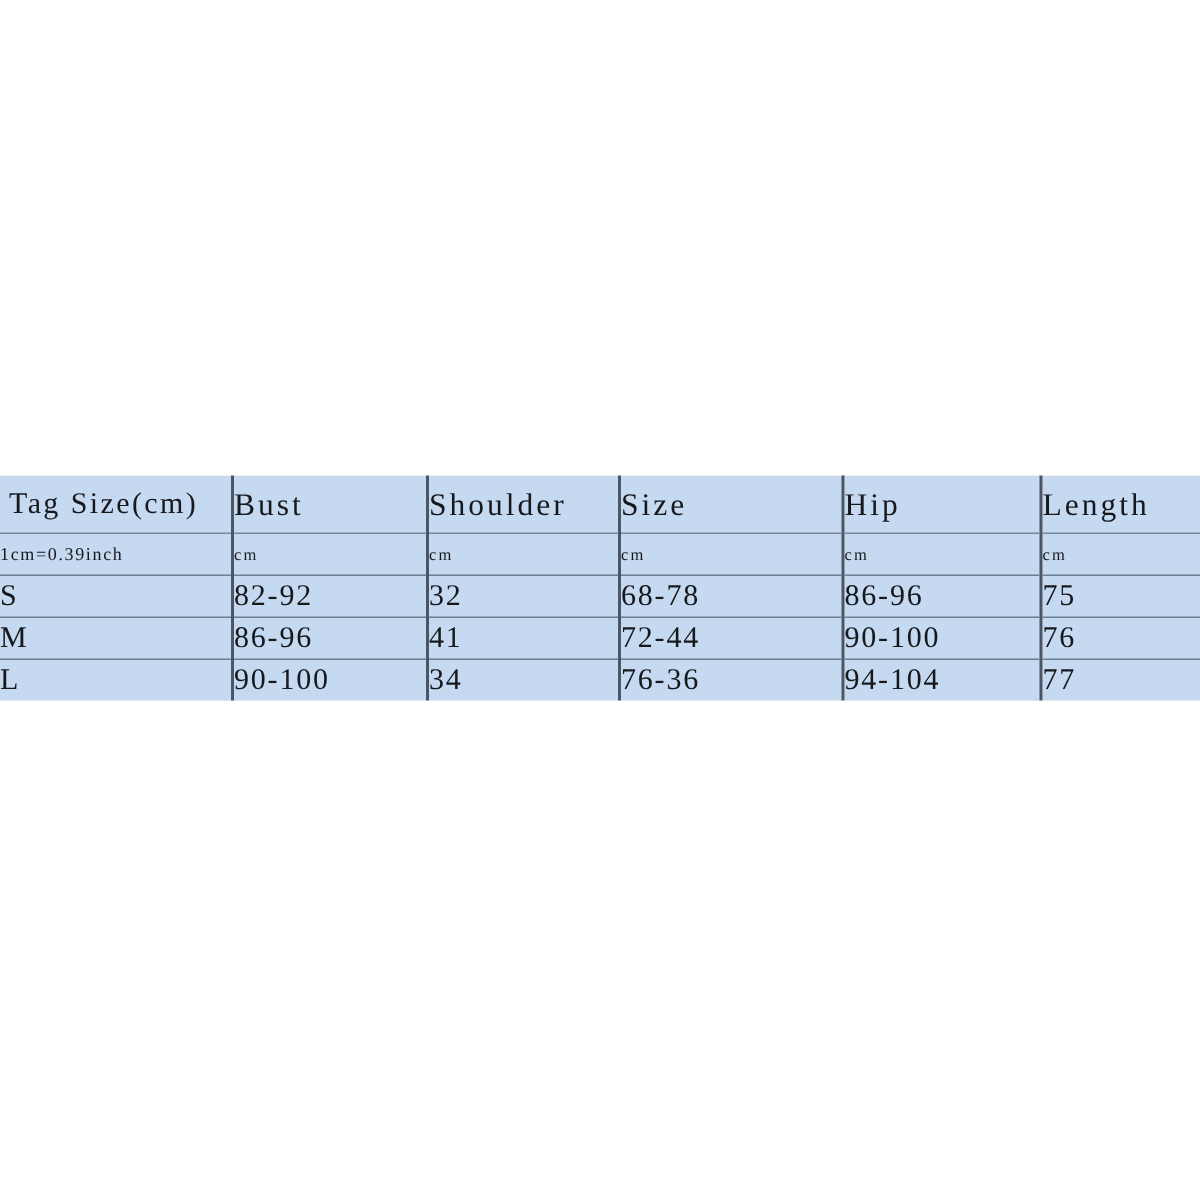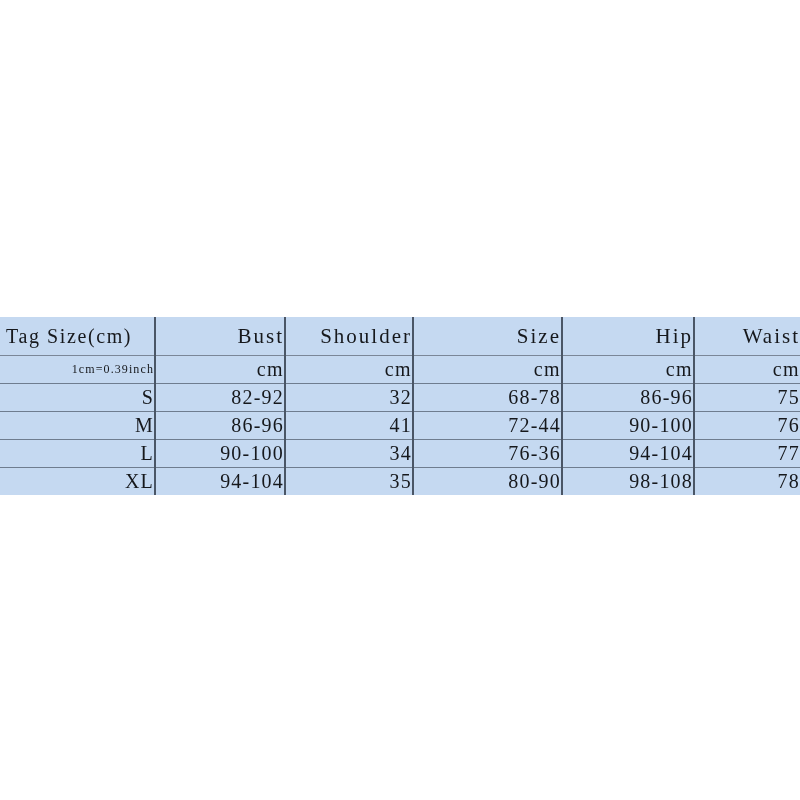--- a/index.html
+++ b/index.html
@@ -25,21 +25,21 @@
   table.size-chart {
     width: 800px;
     border-collapse: collapse;
     background: #e5e5e5;
     table-layout: fixed;
   }
 
   table.size-chart td {
     background: #c5d9f1;
     color: #16181c;
-    text-align: right;
+    text-align: left;
     vertical-align: middle;
     border-right: 2px solid #4a5666;
     border-bottom: 1px solid #6f7d8f;
     padding: 0;
     white-space: nowrap;
     overflow: hidden;
   }
 
   table.size-chart tr td:last-child {
     border-right: none;
@@ -66,21 +66,21 @@
   tr.hdr-row td.tag-head {
     font-size: 20px;
     letter-spacing: 1.6px;
     text-align: left;
     padding-left: 6px;
   }
 
   
   tr.unit-row td {
     height: 27px;
-    font-size: 20px;
+    font-size: 11px;
     letter-spacing: 1.4px;
   }
   tr.unit-row td.conv-cell {
     font-size: 12px;
     letter-spacing: 1.1px;
   }
 
   
   tr.data-row td {
     height: 27px;
@@ -101,21 +101,21 @@
         <col class="c-hip">
         <col class="c-length">
     </colgroup>
     <tbody>
       <tr class="hdr-row">
         <td class="tag-head">Tag Size(cm)</td>
         <td>Bust</td>
         <td>Shoulder</td>
         <td>Size</td>
         <td>Hip</td>
-        <td>Waist</td>
+        <td>Length</td>
       </tr>
 
       <tr class="unit-row">
         <td class="conv-cell">1cm=0.39inch</td>
         <td>cm</td>
         <td>cm</td>
         <td>cm</td>
         <td>cm</td>
         <td>cm</td>
       </tr>
@@ -140,23 +140,15 @@
 
       <tr class="data-row">
         <td>L</td>
         <td>90-100</td>
         <td>34</td>
         <td>76-36</td>
         <td>94-104</td>
         <td>77</td>
       </tr>
 
-      <tr class="data-row">
-        <td>XL</td>
-        <td>94-104</td>
-        <td>35</td>
-        <td>80-90</td>
-        <td>98-108</td>
-        <td>78</td>
-      </tr>
     </tbody>
   </table>
 </div>
 
 </body></html>

